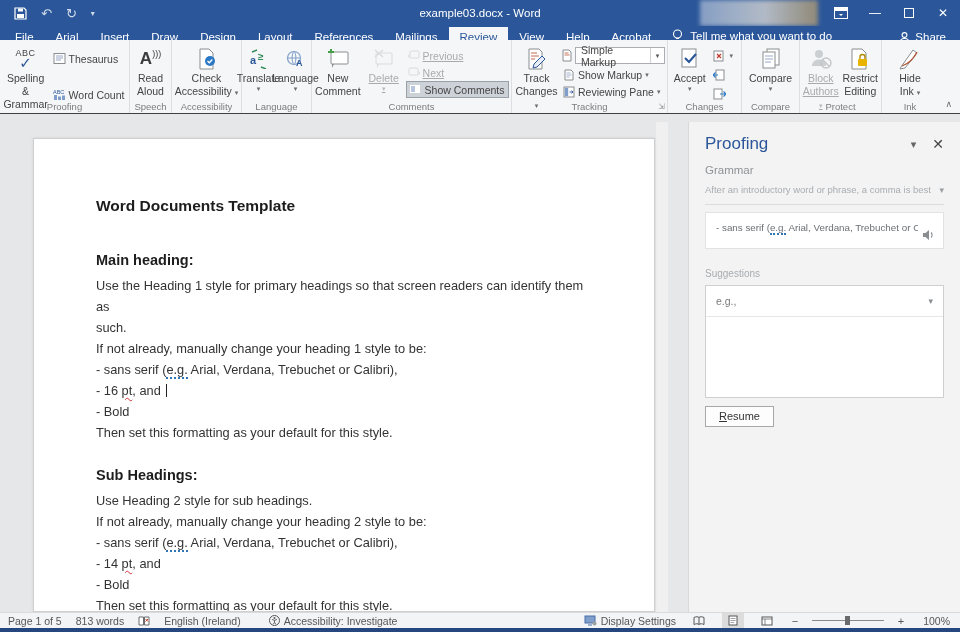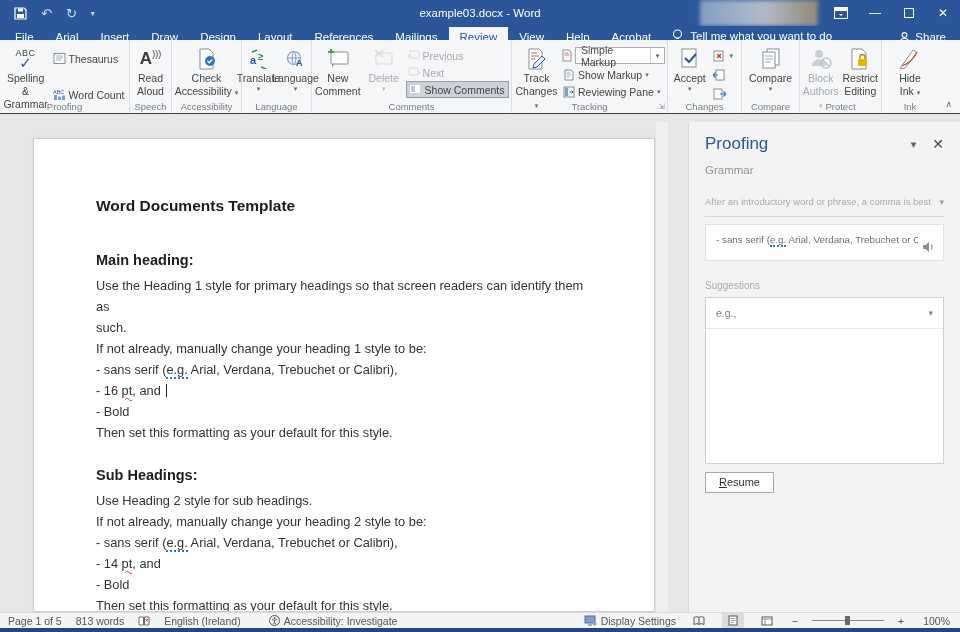--- a/index.html
+++ b/index.html
@@ -30,21 +30,21 @@
 
   
   .ribbon { position:absolute; left:0; top:40px; width:960px; height:74px; background:#f5f6f7; border-bottom:1px solid #404040; display:flex; }
   .grp { position:relative; height:100%; border-right:1px solid #dcdee1; padding:4px 2px 14px; display:flex; align-items:flex-start; justify-content:center; gap:2px; }
   .grp-label { position:absolute; bottom:1px; left:0; width:100%; text-align:center; font-size:9.5px; color:#7a7d80; }
   .dialog-launcher { position:absolute; right:2px; bottom:2px; font-size:8px; color:#8a8d90; }
   .rbig { display:flex; flex-direction:column; align-items:center; width:46px; padding-top:2px; font-size:10.5px; color:#444; line-height:1.25; text-align:center; }
   .rbig .ric { height:26px; display:flex; align-items:center; justify-content:center; }
   .rsmall { display:flex; align-items:center; gap:3px; font-size:10.5px; color:#444; height:17px; padding:0 2px; white-space:nowrap; }
   .rcol { display:flex; flex-direction:column; justify-content:flex-start; padding-top:3px; }
-  .dis { color:#a8abae !important; }
+  .dis { color:#a8abae !important;text-decoration:underline; }
   .dis svg { opacity:.45; }
   .carety { font-size:7px; color:#6a6d70; }
   .toggled { background:#cdd2d9; border:1px solid #9aa0a8; }
   .combo { display:flex; align-items:center; height:17px; border:1px solid #abadb3; background:#fff; width:96px; font-size:10.5px; padding-left:5px; justify-content:space-between; }
   .combo .cbtn { width:14px; height:100%; border-left:1px solid #d0d2d5; display:flex; align-items:center; justify-content:center; font-size:7px; color:#555; }
   .collapse-chev { position:absolute; right:8px; bottom:4px; font-size:9px; color:#6a6d70; }
 
   
   .docarea { position:absolute; left:0; top:122px; width:688px; height:490px; background:#e6e7e8; overflow:hidden; }
   .scroll-strip { position:absolute; right:20px; top:0; width:12px; height:100%; background:#f0f0f0; }
@@ -57,28 +57,28 @@
   .sp-mark { text-decoration:underline; text-decoration-style:wavy; text-decoration-color:#d13438; text-decoration-thickness:1px; text-underline-offset:2px; }
   .caret-bar { display:inline-block; width:1px; height:13px; background:#222; vertical-align:-2px; margin-left:2px; }
 
   
   .pane { position:absolute; left:688px; top:122px; width:272px; height:490px; background:#f3f3f3; border-left:1px solid #d9d9d9; padding:12px 16px 0 16px; }
   .pane-head { display:flex; align-items:center; }
   .pane-title { font-size:17px; color:#2b579a; flex:1; }
   .pane-head .hic { color:#666; margin-left:16px; font-size:11px; }
   .pane-head .hic.x { font-size:14px; color:#444; }
   .pane-sec { margin-top:10px; font-size:11.5px; color:#8f9396; }
-  .pane-desc { margin-top:20px; display:flex; align-items:center; font-size:9.5px; color:#a8acb0; }
+  .pane-desc { margin-top:8px; display:flex; align-items:center; font-size:9.5px; color:#a8acb0; }
   .pane-desc .dchev { margin-left:auto; font-size:9px; color:#9a9ea2; }
   .pane-hr { margin-top:9px; border-top:1px solid #dcdcdc; }
   .sent-card { margin-top:7px; background:#fff; border:1px solid #e2e2e2; height:37px; padding:9px 8px 0 10px; display:flex; }
   .sent-text { font-size:9.8px; color:#6b6f72; white-space:nowrap; overflow:hidden; flex:1; }
   .sent-card .spk { margin-left:4px; align-self:center; }
   .sugg-label { margin-top:19px; font-size:10px; color:#a8acb0; }
-  .sugg-box { margin-top:6px; background:#fff; border:1px solid #cfcfcf; height:167px; }
+  .sugg-box { margin-top:6px; background:#fff; border:1px solid #cfcfcf; height:113px; }
   .sugg-row { height:31px; display:flex; align-items:center; padding:0 10px; border-bottom:1px solid #e7e7e7; font-size:10.5px; color:#77797c; }
   .sugg-row .dchev { margin-left:auto; font-size:9px; color:#8a8e92; }
   .resume-btn { margin-top:8px; display:inline-block; background:#fdfdfd; border:1px solid #a8a8a8; font-size:11px; color:#333; padding:3px 13px 4px; }
   .resume-btn u { text-decoration:underline; }
 
   
   .statusbar { position:absolute; left:0; top:612px; width:960px; height:16px; background:#f3f4f6; border-top:1px solid #d9dadc; display:flex; align-items:center; font-size:10.5px; color:#565656; }
   .statusbar .sitem { margin-left:14px; display:flex; align-items:center; gap:4px; white-space:nowrap; }
   .statusbar .sitem:first-child { margin-left:8px; }
   .sb-right { margin-left:auto; display:flex; align-items:center; margin-right:10px; gap:12px; }

